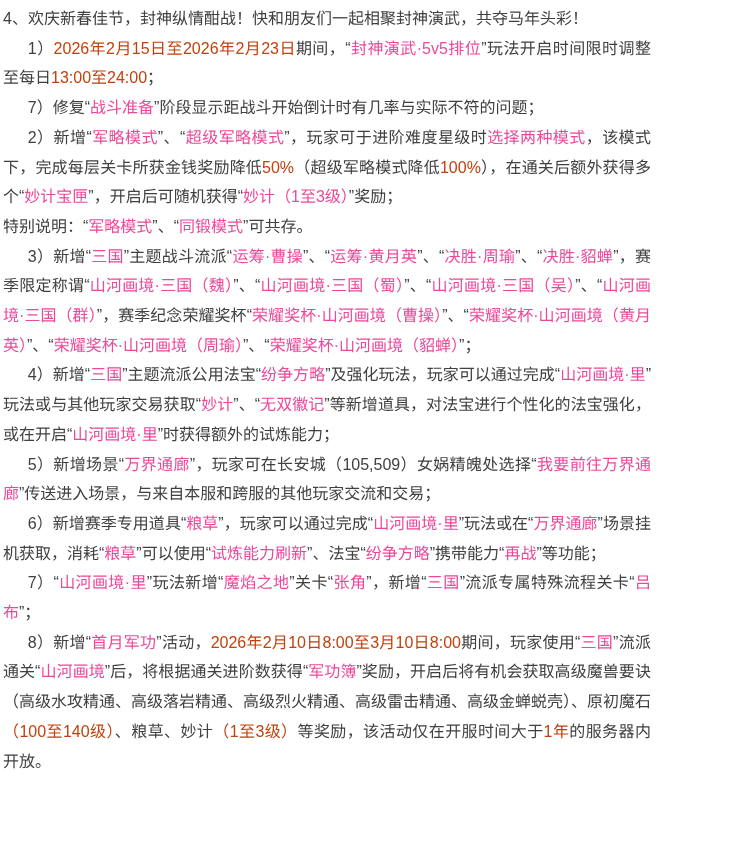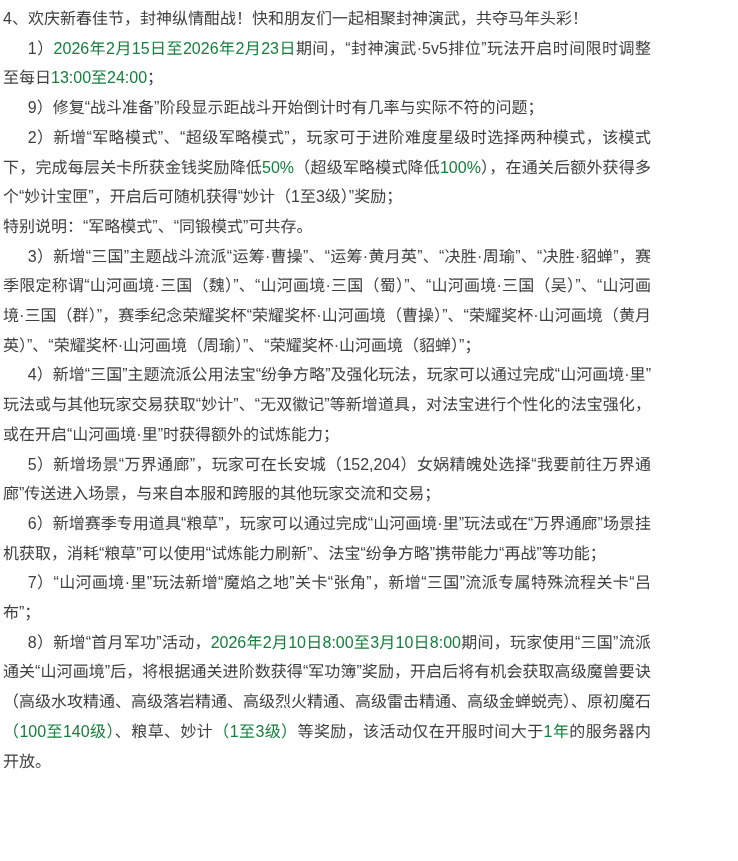--- a/index.html
+++ b/index.html
@@ -22,32 +22,32 @@
     text-align: justify;
   }
   .page p {
     margin: 0;
     padding: 0;
   }
   .page p.indent {
     text-indent: 1.55em;
   }
   .seg-text  { color: #404040; }
-  .seg-red   { color: #15803d; }
-  .seg-blue  { color: #404040; }
+  .seg-red   { color: #c2410c; }
+  .seg-blue  { color: #ec4899; }
   .seg-bold  { font-weight: normal; }
 </style>
 </head>
 <body>
 
 <div class="page" id="patch-notes">
     <p><span class="seg-text">4、欢庆新春佳节，封神纵情酣战！快和朋友们一起相聚封神演武，共夺马年头彩！</span></p>
     <p class="indent"><span class="seg-text">1）</span><span class="seg-red">2026年2月15日至2026年2月23日</span><span class="seg-text">期间，“</span><span class="seg-blue">封神演武·5v5排位</span><span class="seg-text">”玩法开启时间限时调整至每日</span><span class="seg-red">13:00至24:00</span><span class="seg-text">；</span></p>
-    <p class="indent"><span class="seg-text">9）修复“</span><span class="seg-blue">战斗准备</span><span class="seg-text">”阶段显示距战斗开始倒计时有几率与实际不符的问题；</span></p>
+    <p class="indent"><span class="seg-text">7）修复“</span><span class="seg-blue">战斗准备</span><span class="seg-text">”阶段显示距战斗开始倒计时有几率与实际不符的问题；</span></p>
     <p class="indent"><span class="seg-text">2）新增“</span><span class="seg-blue">军略模式</span><span class="seg-text">”、“</span><span class="seg-blue">超级军略模式</span><span class="seg-text">”，玩家可于进阶难度星级时</span><span class="seg-blue">选择两种模式</span><span class="seg-text">，该模式下，完成每层关卡所获金钱奖励降低</span><span class="seg-red">50%</span><span class="seg-text">（超级军略模式降低</span><span class="seg-red">100%</span><span class="seg-text">），在通关后额外获得多个“</span><span class="seg-blue">妙计宝匣</span><span class="seg-text">”，开启后可随机获得“</span><span class="seg-blue">妙计（1至3级）</span><span class="seg-text">”奖励；</span></p>
     <p><span class="seg-text seg-bold">特别说明：</span><span class="seg-text">“</span><span class="seg-blue">军略模式</span><span class="seg-text">”、“</span><span class="seg-blue">同锻模式</span><span class="seg-text">”可共存。</span></p>
     <p class="indent"><span class="seg-text">3）新增“</span><span class="seg-blue">三国</span><span class="seg-text">”主题战斗流派“</span><span class="seg-blue">运筹·曹操</span><span class="seg-text">”、“</span><span class="seg-blue">运筹·黄月英</span><span class="seg-text">”、“</span><span class="seg-blue">决胜·周瑜</span><span class="seg-text">”、“</span><span class="seg-blue">决胜·貂蝉</span><span class="seg-text">”，赛季限定称谓“</span><span class="seg-blue">山河画境·三国（魏）</span><span class="seg-text">”、“</span><span class="seg-blue">山河画境·三国（蜀）</span><span class="seg-text">”、“</span><span class="seg-blue">山河画境·三国（吴）</span><span class="seg-text">”、“</span><span class="seg-blue">山河画境·三国（群）</span><span class="seg-text">”，赛季纪念荣耀奖杯“</span><span class="seg-blue">荣耀奖杯·山河画境（曹操）</span><span class="seg-text">”、“</span><span class="seg-blue">荣耀奖杯·山河画境（黄月英）</span><span class="seg-text">”、“</span><span class="seg-blue">荣耀奖杯·山河画境（周瑜）</span><span class="seg-text">”、“</span><span class="seg-blue">荣耀奖杯·山河画境（貂蝉）</span><span class="seg-text">”；</span></p>
     <p class="indent"><span class="seg-text">4）新增“</span><span class="seg-blue">三国</span><span class="seg-text">”主题流派公用法宝“</span><span class="seg-blue">纷争方略</span><span class="seg-text">”及强化玩法，玩家可以通过完成“</span><span class="seg-blue">山河画境·里</span><span class="seg-text">”玩法或与其他玩家交易获取“</span><span class="seg-blue">妙计</span><span class="seg-text">”、“</span><span class="seg-blue">无双徽记</span><span class="seg-text">”等新增道具，对法宝进行个性化的法宝强化，或在开启“</span><span class="seg-blue">山河画境·里</span><span class="seg-text">”时获得额外的试炼能力；</span></p>
-    <p class="indent"><span class="seg-text">5）新增场景“</span><span class="seg-blue">万界通廊</span><span class="seg-text">”，玩家可在长安城（152,204）女娲精魄处选择“</span><span class="seg-blue">我要前往万界通廊</span><span class="seg-text">”传送进入场景，与来自本服和跨服的其他玩家交流和交易；</span></p>
+    <p class="indent"><span class="seg-text">5）新增场景“</span><span class="seg-blue">万界通廊</span><span class="seg-text">”，玩家可在长安城（105,509）女娲精魄处选择“</span><span class="seg-blue">我要前往万界通廊</span><span class="seg-text">”传送进入场景，与来自本服和跨服的其他玩家交流和交易；</span></p>
     <p class="indent"><span class="seg-text">6）新增赛季专用道具“</span><span class="seg-blue">粮草</span><span class="seg-text">”，玩家可以通过完成“</span><span class="seg-blue">山河画境·里</span><span class="seg-text">”玩法或在“</span><span class="seg-blue">万界通廊</span><span class="seg-text">”场景挂机获取，消耗“</span><span class="seg-blue">粮草</span><span class="seg-text">”可以使用“</span><span class="seg-blue">试炼能力刷新</span><span class="seg-text">”、法宝“</span><span class="seg-blue">纷争方略</span><span class="seg-text">”携带能力“</span><span class="seg-blue">再战</span><span class="seg-text">”等功能；</span></p>
     <p class="indent"><span class="seg-text">7）“</span><span class="seg-blue">山河画境·里</span><span class="seg-text">”玩法新增“</span><span class="seg-blue">魔焰之地</span><span class="seg-text">”关卡“</span><span class="seg-blue">张角</span><span class="seg-text">”，新增“</span><span class="seg-blue">三国</span><span class="seg-text">”流派专属特殊流程关卡“</span><span class="seg-blue">吕布</span><span class="seg-text">”；</span></p>
     <p class="indent"><span class="seg-text">8）新增“</span><span class="seg-blue">首月军功</span><span class="seg-text">”活动，</span><span class="seg-red">2026年2月10日8:00至3月10日8:00</span><span class="seg-text">期间，玩家使用“</span><span class="seg-blue">三国</span><span class="seg-text">”流派通关“</span><span class="seg-blue">山河画境</span><span class="seg-text">”后，将根据通关进阶数获得“</span><span class="seg-blue">军功簿</span><span class="seg-text">”奖励，开启后将有机会获取高级魔兽要诀（高级水攻精通、高级落岩精通、高级烈火精通、高级雷击精通、高级金蝉蜕壳）、原初魔石</span><span class="seg-red">（100至140级）</span><span class="seg-text">、粮草、妙计</span><span class="seg-red">（1至3级）</span><span class="seg-text">等奖励，该活动仅在开服时间大于</span><span class="seg-red">1年</span><span class="seg-text">的服务器内开放。</span></p>
   </div>
 
 </body></html>

